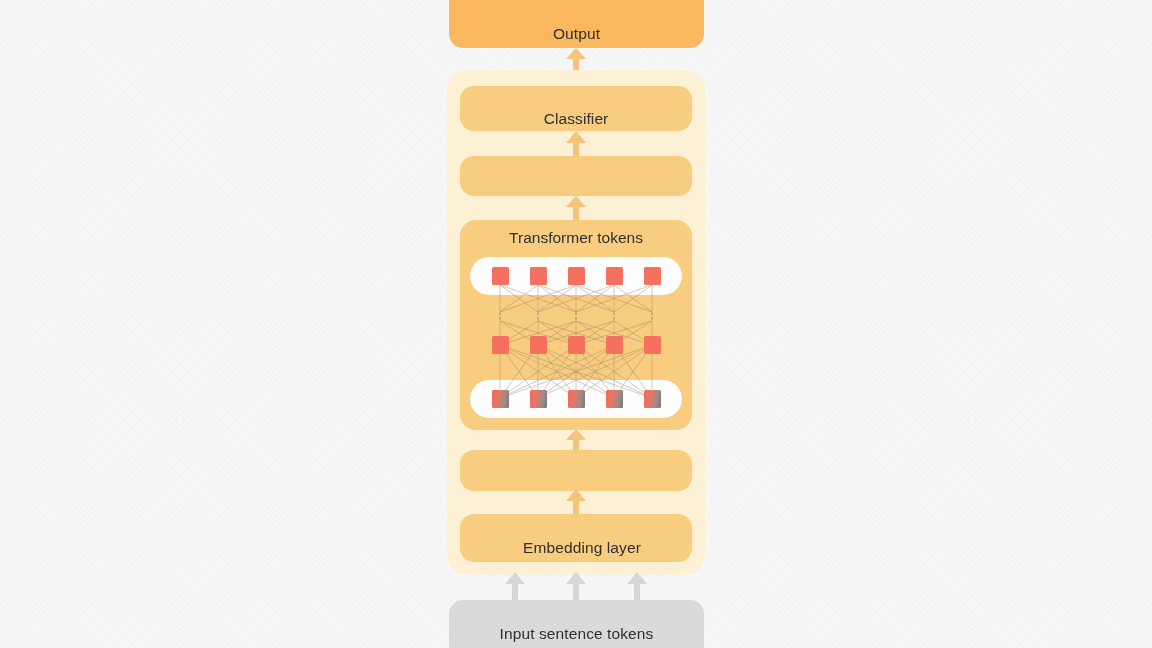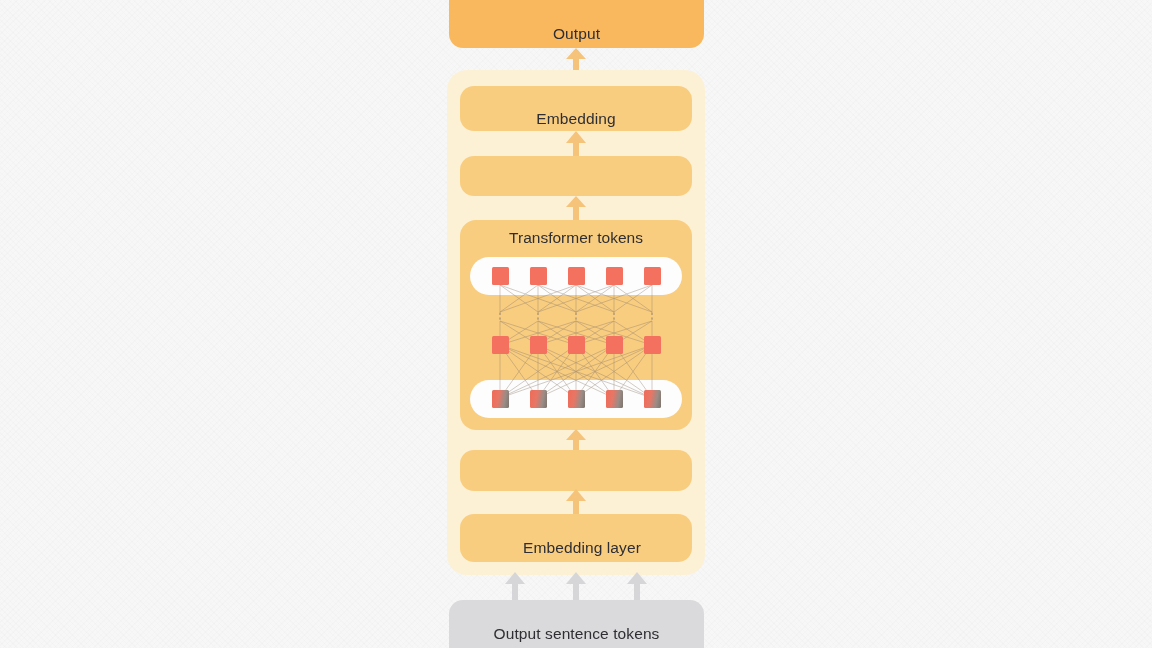--- a/index.html
+++ b/index.html
@@ -195,21 +195,21 @@
   </div>
 
   <svg class="arrow" style="left:565px; top:48px; height:24px;" viewBox="0 0 22 24">
     <rect x="8" y="7" width="6" height="17" fill="#f6c37a"></rect>
     <polygon points="11,0 21,11 1,11" fill="#f6c37a"></polygon>
   </svg>
 
   <div class="model-container"></div>
 
   <div class="bar bar-classifier">
-    <span class="bar-label">Embedding</span>
+    <span class="bar-label">Classifier</span>
   </div>
 
   <svg class="arrow" style="left:565px; top:131px; height:26px;" viewBox="0 0 22 26">
     <rect x="8" y="8" width="6" height="18" fill="#f6c37a"></rect>
     <polygon points="11,0 21,12 1,12" fill="#f6c37a"></polygon>
   </svg>
 
   <div class="bar bar-spacer-top">
     <span class="bar-label"></span>
   </div>
@@ -352,16 +352,16 @@
       <rect x="63" y="10" width="6" height="20"></rect>
       <polygon points="66,0 76,12 56,12"></polygon>
       <rect x="124" y="10" width="6" height="20"></rect>
       <polygon points="127,0 137,12 117,12"></polygon>
       <rect x="185" y="10" width="6" height="20"></rect>
       <polygon points="188,0 198,12 178,12"></polygon>
     </g>
   </svg>
 
   <div class="bar bar-input">
-    <span class="bar-label">Output sentence tokens</span>
+    <span class="bar-label">Input sentence tokens</span>
   </div>
 
 </div>
 
 </body></html>

